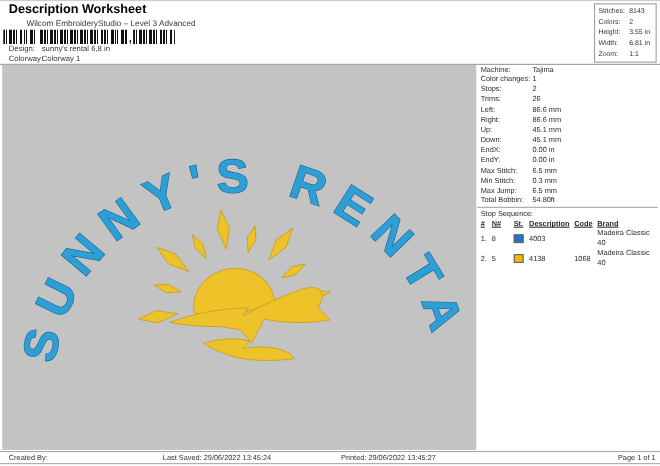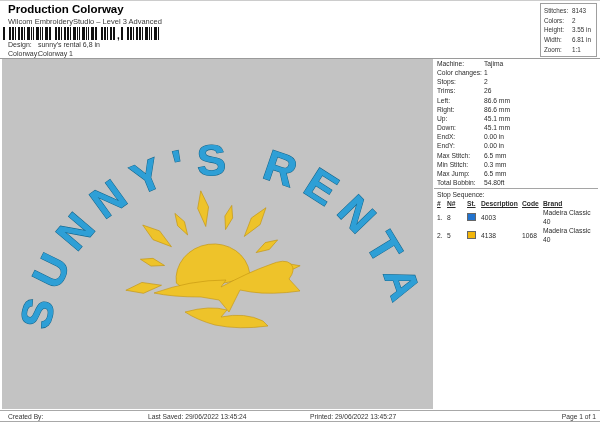--- a/index.html
+++ b/index.html
@@ -3,21 +3,21 @@
 <meta charset="utf-8">
 <style>
   html,body { margin:0; padding:0; background:#fff; }
   .page {
     position:relative; width:600px; height:424px; background:#fff;
     font-family:"Liberation Sans", sans-serif; color:#222;
     border-top:1px solid #ccc; box-sizing:border-box; overflow:hidden;
   }
   
   .title { position:absolute; left:8px; top:2px; font-size:11.5px; font-weight:bold; color:#000; }
-  .subtitle { position:absolute; left:8px; top:16px; font-size:7.5px; color:#3a3a3a; }
+  .subtitle { position:absolute; left:24px; top:16px; font-size:7.5px; color:#3a3a3a; }
   .barcode-row { position:absolute; left:3px; top:26px; height:13px; display:flex; align-items:flex-end; }
   .barcode-seg {
     height:13px;
     background:repeating-linear-gradient(90deg,
       #111 0px, #111 1.6px, #fff 1.6px, #fff 2.6px,
       #111 2.6px, #111 3.4px, #fff 3.4px, #fff 5.6px,
       #111 5.6px, #111 8.2px, #fff 8.2px, #fff 9.2px);
   }
   .seg1 { width:113px; }
   .seg2 { width:38px; }
@@ -68,21 +68,21 @@
   .f-created { left:8px; }
   .f-saved { left:148px; }
   .f-printed { left:310px; }
   .f-page { right:4px; }
 </style>
 </head>
 <body>
 
 <div class="page">
 
-  <div class="title">Production Colorway</div>
+  <div class="title">Description Worksheet</div>
   <div class="subtitle">Wilcom EmbroideryStudio – Level 3 Advanced</div>
 
   <div class="barcode-row">
     <div class="barcode-seg seg1"></div>
     <div class="barcode-comma">,</div>
     <div class="barcode-seg seg2"></div>
   </div>
 
   <div class="hfield design-row">
     <span class="flabel">Design:</span>

